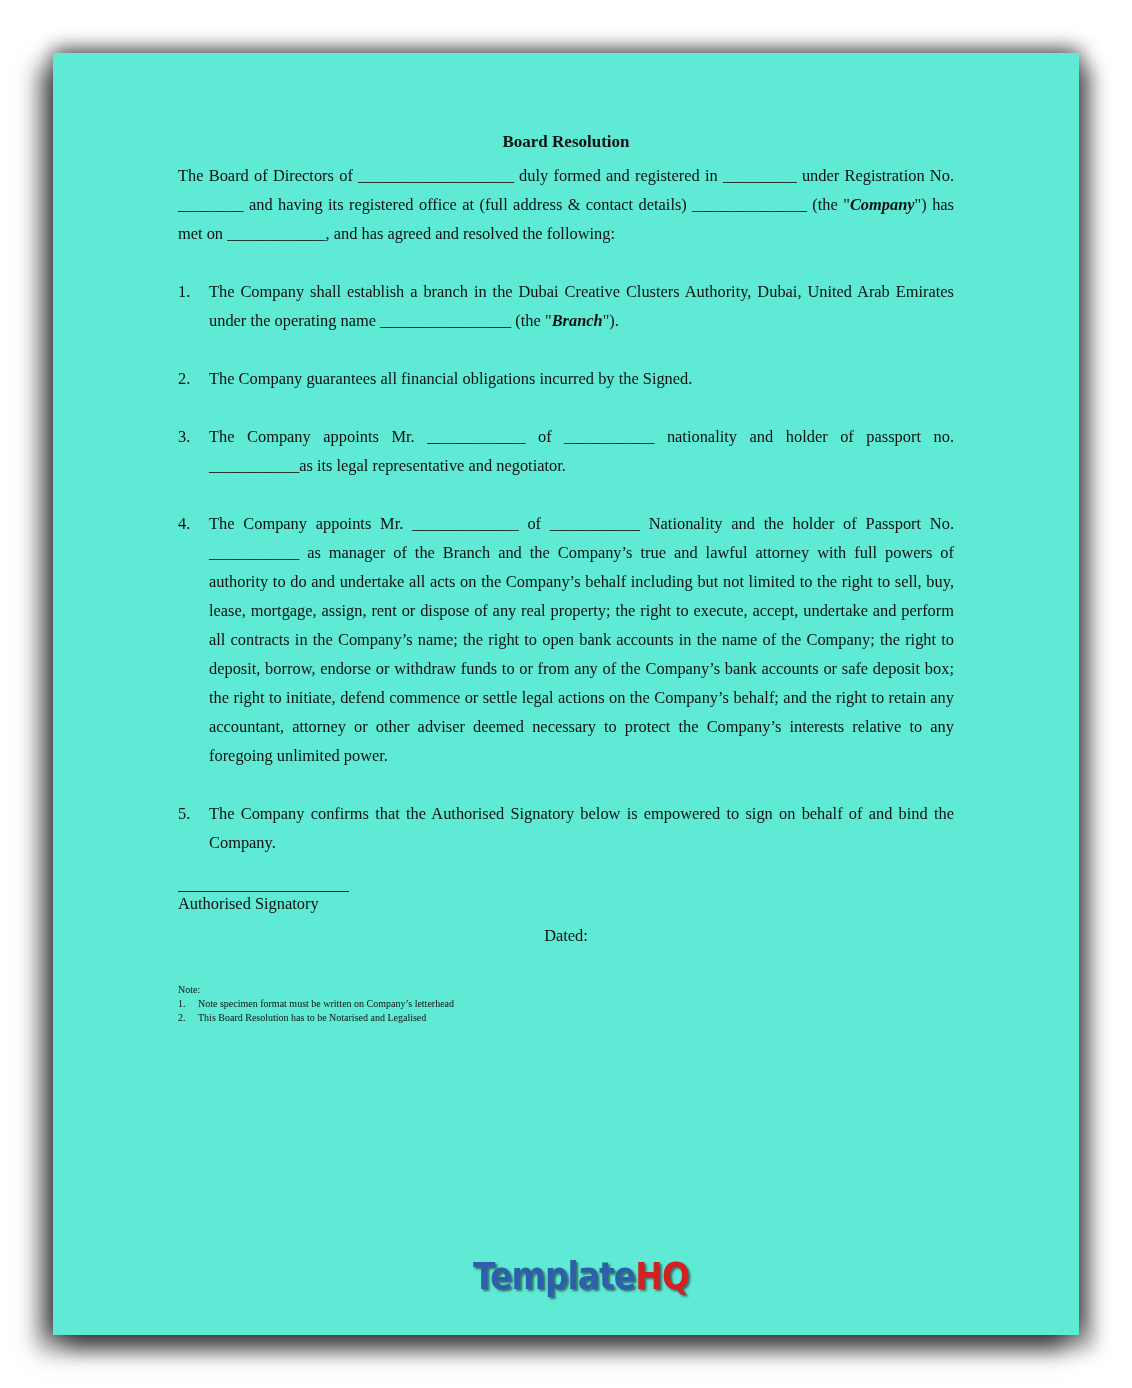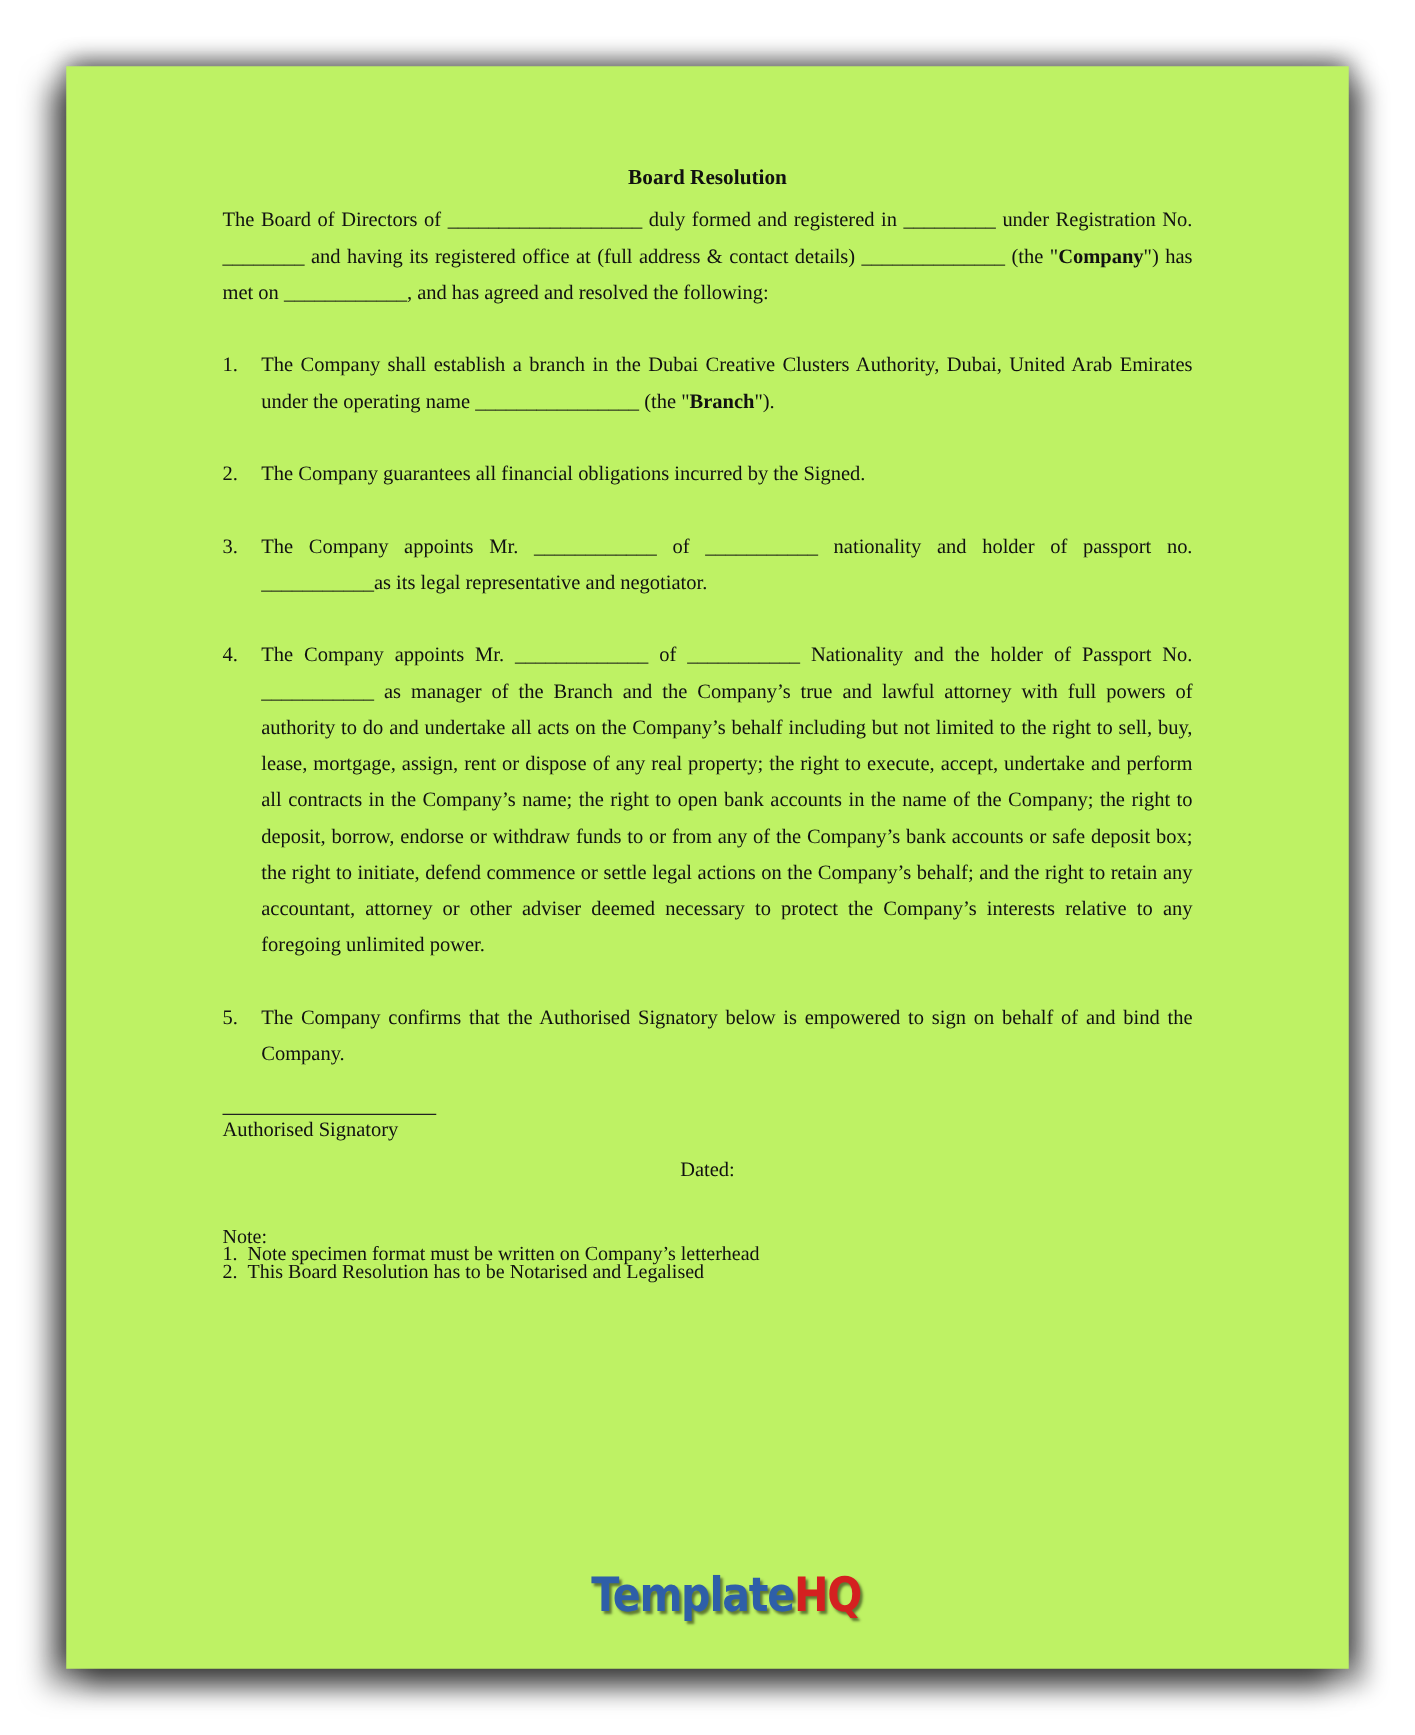--- a/index.html
+++ b/index.html
@@ -1,41 +1,41 @@
 <!DOCTYPE html>
 <html><head>
 <meta charset="utf-8">
 <style>
   html, body { margin:0; padding:0; }
   body {
     width:1132px; height:1388px; background:#ffffff; position:relative; overflow:hidden;
     font-family:"Liberation Serif", "DejaVu Serif", serif; color:#111;
   }
   .page {
-    position:absolute; left:53px; top:53px; width:1026px; height:1282px; background:#bef264;
+    position:absolute; left:53px; top:53px; width:1026px; height:1282px; background:#5eead4;
     box-shadow: -14px 14px 22px rgba(0,0,0,0.55), 6px -6px 16px rgba(0,0,0,0.35), 14px 14px 18px rgba(0,0,0,0.4), -6px -6px 16px rgba(0,0,0,0.3);
   }
   .content { position:absolute; left:125px; top:78px; width:776px; font-size:16.4px; line-height:29px; }
   .title { text-align:center; font-weight:bold; font-size:17px; line-height:22px; margin-bottom:8px; }
   .just { text-align:justify; text-align-last:auto; }
   .item { display:flex; margin-top:29px; }
   .item .num { width:31px; flex:0 0 31px; }
   .item .body { flex:1; text-align:justify; }
   .signed { margin-top:19px; }
   .sigblock { margin-top:34px; line-height:19px; }
   .sigline { display:block; width:171px; border-top:1px solid #222; height:0; margin-bottom:2px; }
   .dated { margin-top:8px;text-align:center; }
-  .notes { margin-top:33px; font-size:16px; line-height:14px; }
+  .notes { margin-top:33px; font-size:10px; line-height:14px; }
   .notes .n { display:flex; } .notes .n .k { width:20px; }
   .logo {
     position:absolute; left:420px; top:1203px; font-family:"DejaVu Sans", sans-serif; font-weight:bold;
     font-size:33px; letter-spacing:-1px; transform:scaleY(1.15); text-shadow: 2px 2px 2px rgba(0,0,0,0.5);
   }
   .logo .a { color:#2e5fa8; } .logo .b { color:#d42020; }
-  b { font-weight:bold; }
+  b { font-weight:bold;font-style:italic; }
 </style>
 </head>
 <body>
 
 <div class="page">
   <div class="content">
     <div class="title">Board Resolution</div>
     <div class="just"><span>The Board of Directors of ___________________ duly formed and registered in _________ under Registration No. ________ and having its registered office at (full address &amp; contact details) ______________ (the "</span><b>Company</b><span>") has met on ____________, and has agreed and resolved the following:</span></div>
 
     <div class="item">

